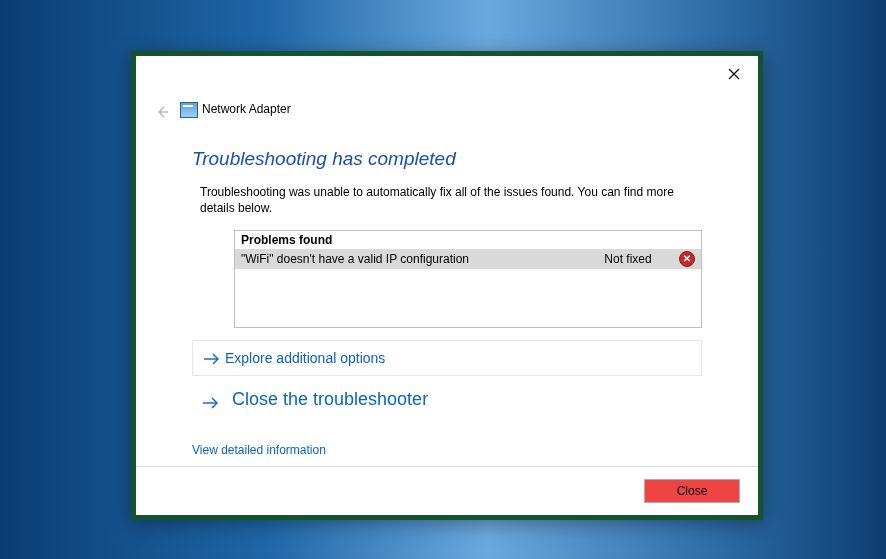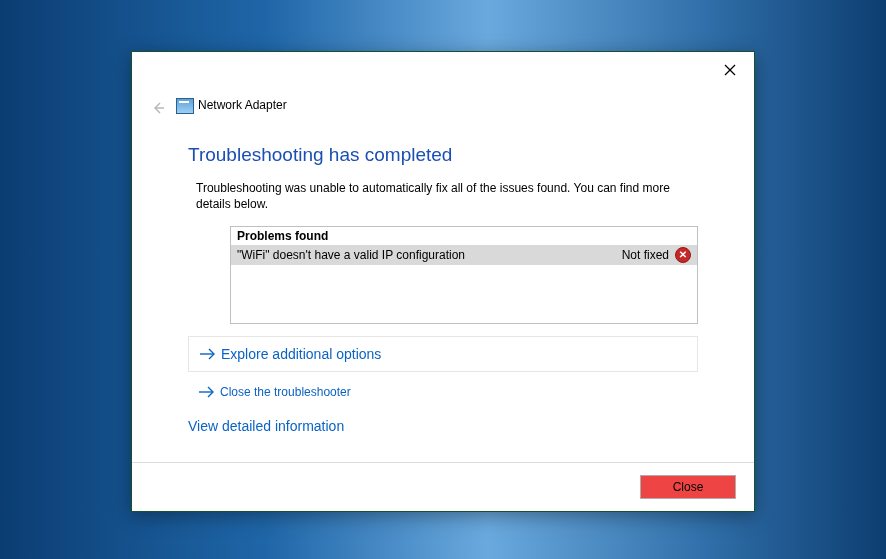--- a/index.html
+++ b/index.html
@@ -1,46 +1,46 @@
 <!DOCTYPE html>
 <html><head>
 <meta charset="utf-8">
 <style>
   html,body{margin:0;padding:0;width:886px;height:559px;overflow:hidden;
     font-family:"Segoe UI",Arial,sans-serif;font-size:12px;color:#000;
     background:linear-gradient(90deg,#0b3d72 0%,#1f66a8 30%,#6aa9de 55%,#2f6ea8 80%,#0d3e71 100%);}
   .dialog{position:absolute;left:131px;top:51px;width:622px;height:459px;
-    background:#fff;border:1px solid #14532d;box-shadow:0 4px 18px rgba(0,0,0,.35);}
+    background:#fff;border:5px solid #14532d;box-shadow:0 4px 18px rgba(0,0,0,.35);}
   .titlebar{position:relative;height:34px;}
   .close-x{position:absolute;right:10px;top:8px;width:28px;height:20px;
     display:flex;align-items:center;justify-content:center;cursor:default;}
   .close-x svg{display:block;}
   .back-arrow{position:absolute;left:18px;top:48px;color:#9b9b9b;}
   .hdr-icon{position:absolute;left:44px;top:46px;width:16px;height:14px;
     border:1px solid #2a5f8f;background:linear-gradient(#5fa0d8,#9cd0f5);}
   .hdr-icon::before{content:"";position:absolute;left:2px;top:2px;width:10px;height:2px;background:#fff;}
   .hdr-title{position:absolute;left:66px;top:46px;font-size:12px;color:#000;}
   .content{position:absolute;left:56px;right:56px;top:92px;bottom:58px;}
-  .h1{font-size:19px;color:#1a4fb4;font-weight:400;margin:0 0 14px 0;}
+  .h1{font-size:19px;color:#1a4fb4;font-weight:400;margin:0 0 14px 0;font-style:italic;}
   .desc{font-size:12px;color:#000;line-height:1.35;margin:0 0 14px 8px;}
   .problems-box{border:1px solid #c0c0c0;height:96px;overflow:hidden;margin-left:42px;}
   .pf-header{background:#fff;padding:2px 6px;font-weight:700;font-size:12px;}
   .pf-row{display:flex;align-items:center;background:#d9d9d9;padding:2px 6px;font-size:12px;}
   .pf-desc{flex:1;}
-  .pf-status{width:90px;text-align:right;}
+  .pf-status{width:90px;text-align:center;}
   .pf-icon{width:22px;display:flex;justify-content:flex-end;}
   .err-circle{width:14px;height:14px;border-radius:50%;background:#c62828;
     display:flex;align-items:center;justify-content:center;border:1px solid #8e1b1b;}
   .err-circle span{color:#fff;font-size:10px;font-weight:700;line-height:1;}
   .action-row{border:1px solid #e6e6e6;padding:9px 10px;margin-top:12px;
-    display:flex;align-items:center;font-size:14px;color:#0b63c4;cursor:default;}
+    display:flex;align-items:flex-end;font-size:14px;color:#0b63c4;cursor:default;}
   .plain-row{padding:9px 10px;margin-top:4px;display:flex;align-items:flex-end;
-    font-size:12px;color:#0b63c4;cursor:default;}
+    font-size:18px;color:#0b63c4;cursor:default;gap:8px;}
   .arrow-icon{width:22px;color:#0b63c4;display:flex;align-items:center;}
-  .link-small{color:#0b63c4;font-size:14px;margin-top:10px;display:inline-block;}
+  .link-small{color:#0b63c4;font-size:12px;margin-top:24px;display:inline-block;}
   .footer{position:absolute;left:0;right:0;bottom:0;height:48px;
     border-top:1px solid #dcdcdc;display:flex;justify-content:flex-end;align-items:center;padding-right:18px;}
   .btn{min-width:74px;height:22px;background:#ef4444;border:1px solid #adadad;
     font-size:12px;padding:0 10px;display:flex;align-items:center;justify-content:center;cursor:default;}
 </style>
 </head>
 <body>
 
 <div class="dialog">
 

